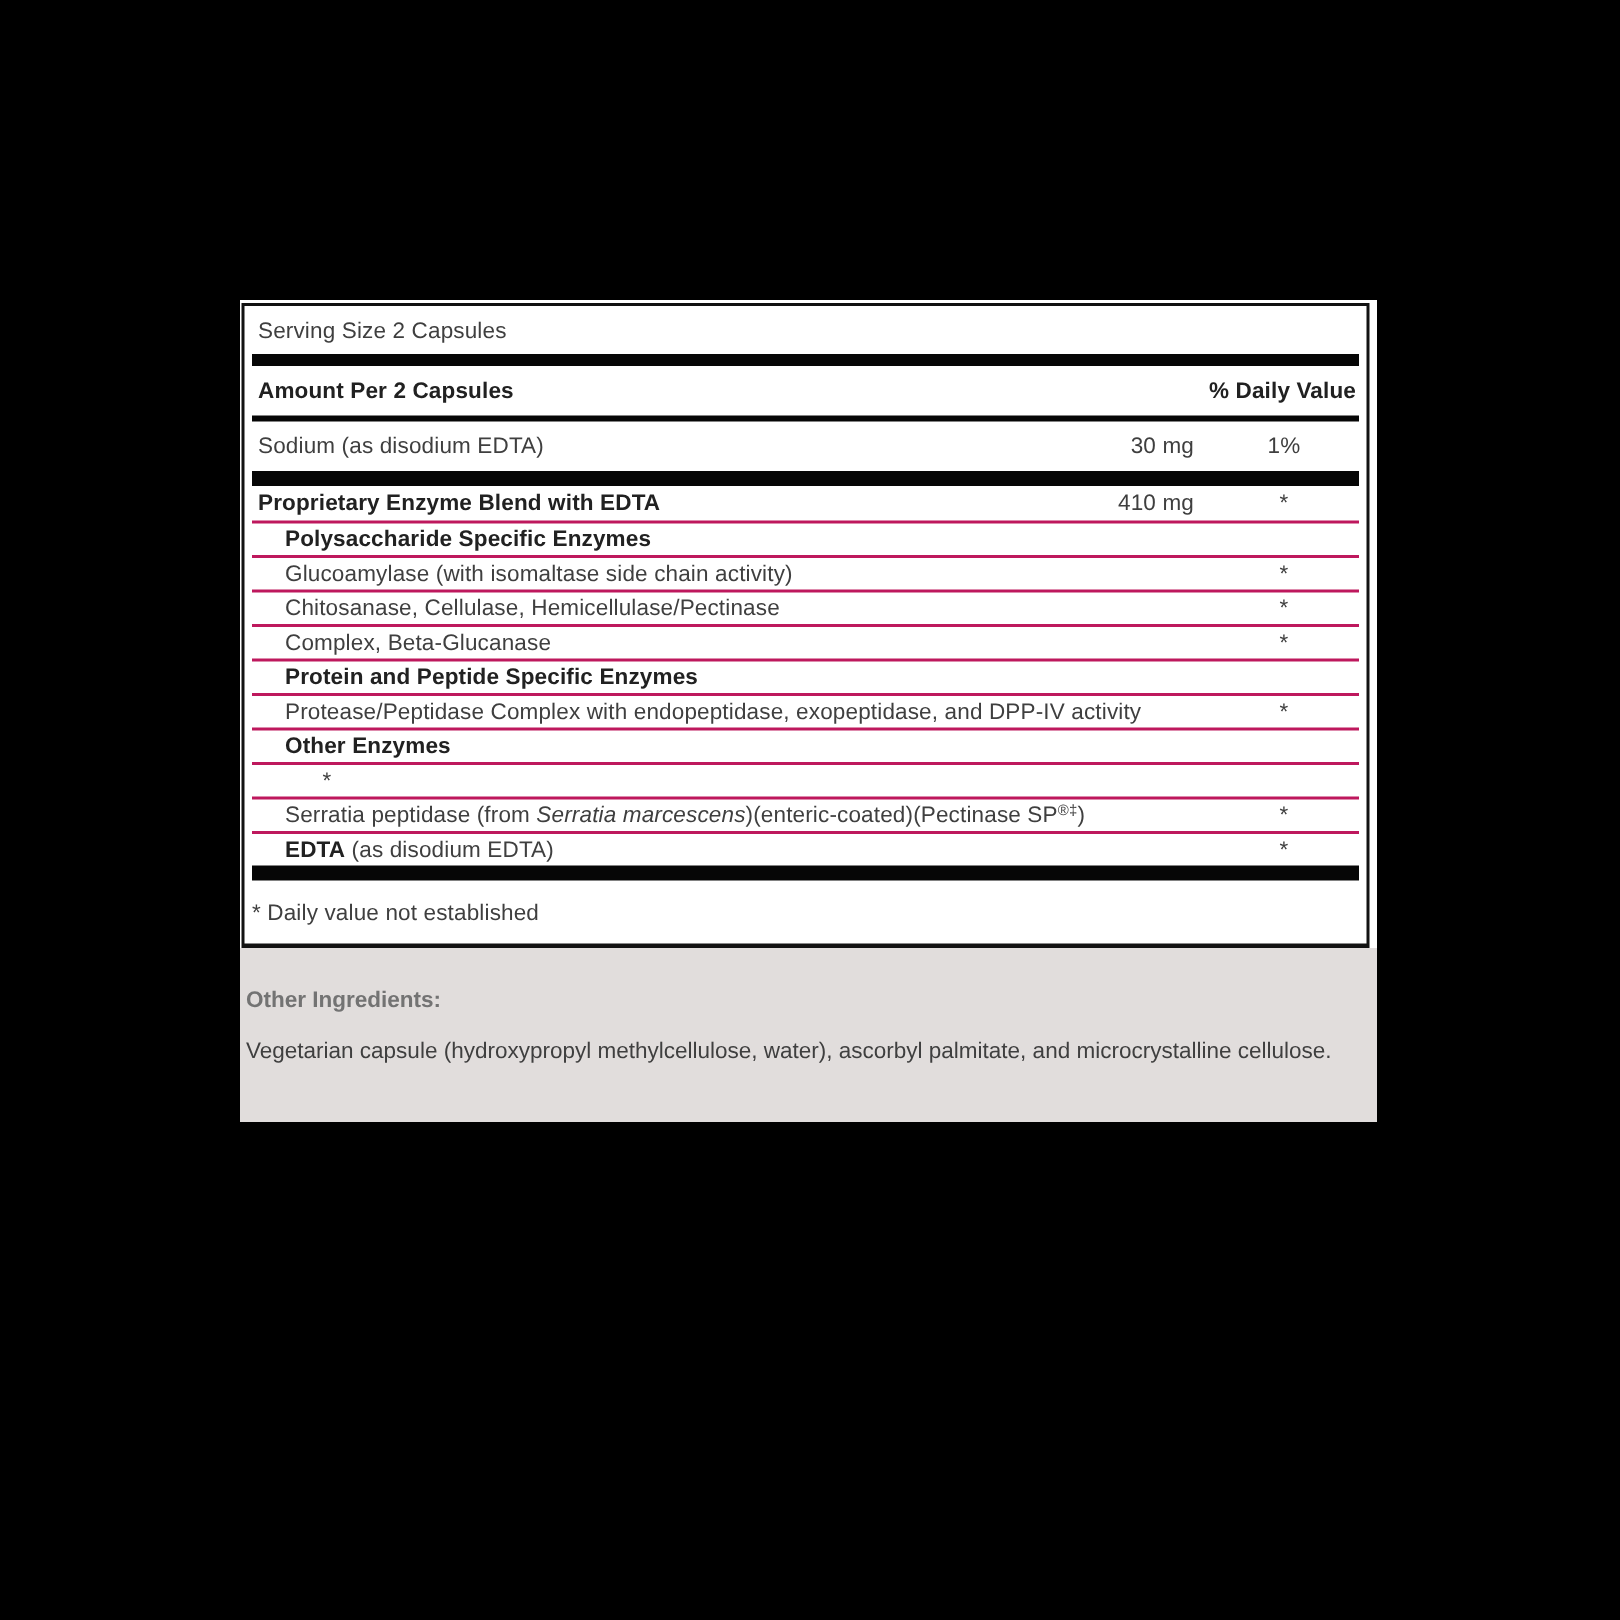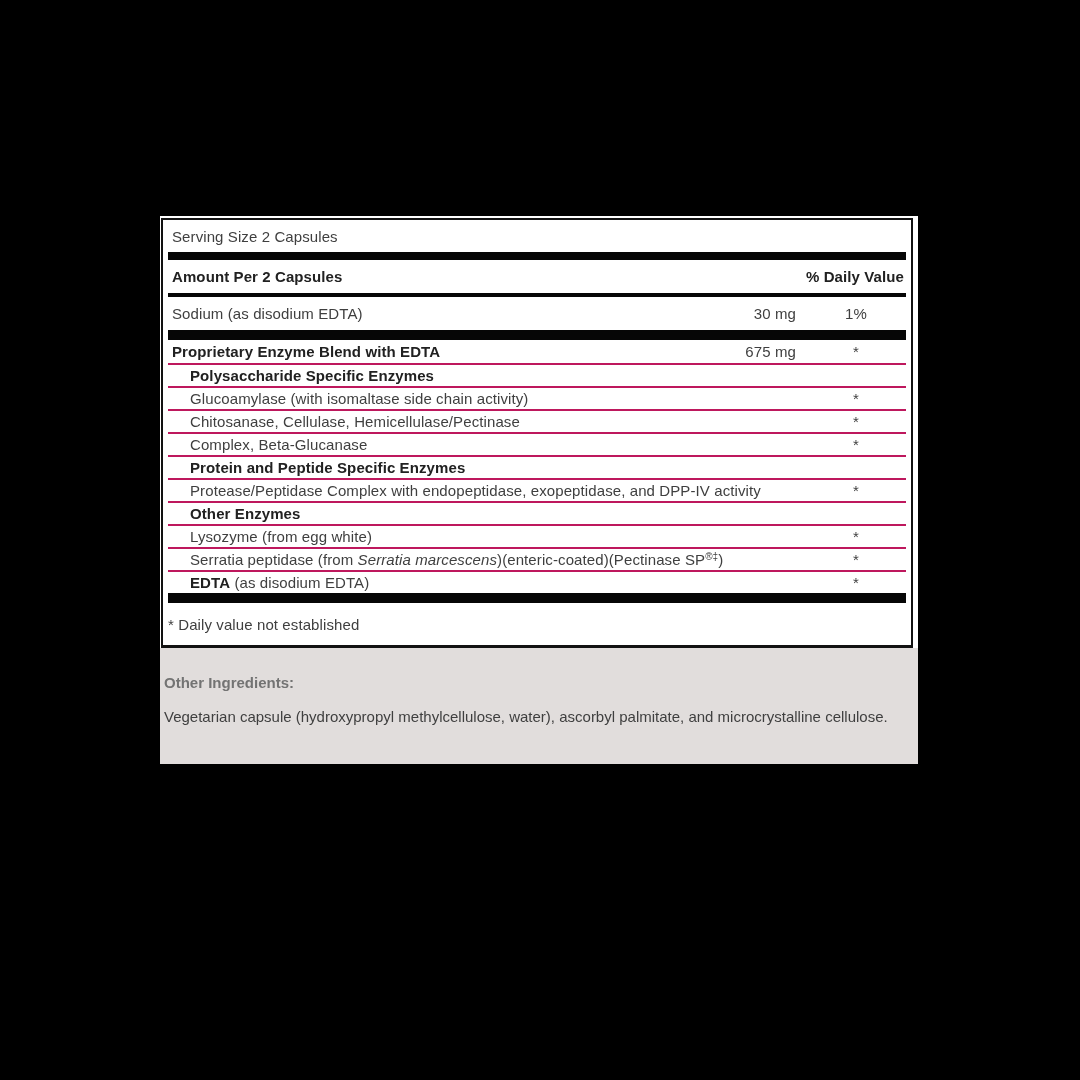--- a/index.html
+++ b/index.html
@@ -9,21 +9,20 @@
     height: 1080px;
     background: #000;
     overflow: hidden;
     font-family: "Liberation Sans", "DejaVu Sans", sans-serif;
   }
   .label {
     position: absolute;
     left: 160px;
     top: 200px;
     width: 758px;
-    margin-top: 16px;
   }
   .facts-area {
     background: #ffffff;
     padding: 2px 5px 0 1px;
   }
   .facts-box {
     border: 2px solid #121212;
     border-bottom-width: 3px;
     background: #ffffff;
     padding: 0 5px;
@@ -92,21 +91,21 @@
         <div class="row h33">
           <div class="name pad4">Sodium (as disodium EDTA)</div>
           <div class="amount">30 mg</div>
           <div class="dv">1%</div>
         </div>
 
         <div class="bar bar10"></div>
 
         <div class="row">
           <div class="name pad4 bold">Proprietary Enzyme Blend with EDTA</div>
-          <div class="amount">675 mg</div>
+          <div class="amount">410 mg</div>
           <div class="dv">*</div>
         </div>
 
         <div class="row ruled">
           <div class="name indent bold">Polysaccharide Specific Enzymes</div>
         </div>
 
         <div class="row ruled">
           <div class="name indent">Glucoamylase (with isomaltase side chain activity)</div>
           <div class="dv">*</div>
@@ -129,21 +128,20 @@
         <div class="row ruled">
           <div class="name indent">Protease/Peptidase Complex with endopeptidase, exopeptidase, and DPP-IV activity</div>
           <div class="dv">*</div>
         </div>
 
         <div class="row ruled">
           <div class="name indent bold">Other Enzymes</div>
         </div>
 
         <div class="row ruled">
-          <div class="name indent">Lysozyme (from egg white)</div>
           <div class="dv">*</div>
         </div>
 
         <div class="row ruled">
           <div class="name indent"><span>Serratia peptidase (from </span><span class="italic">Serratia marcescens</span><span>)(enteric-coated)(Pectinase SP</span><span class="sup">®‡</span><span>)</span></div>
           <div class="dv">*</div>
         </div>
 
         <div class="row ruled">
           <div class="name indent"><span class="bold">EDTA</span><span> (as disodium EDTA)</span></div>

